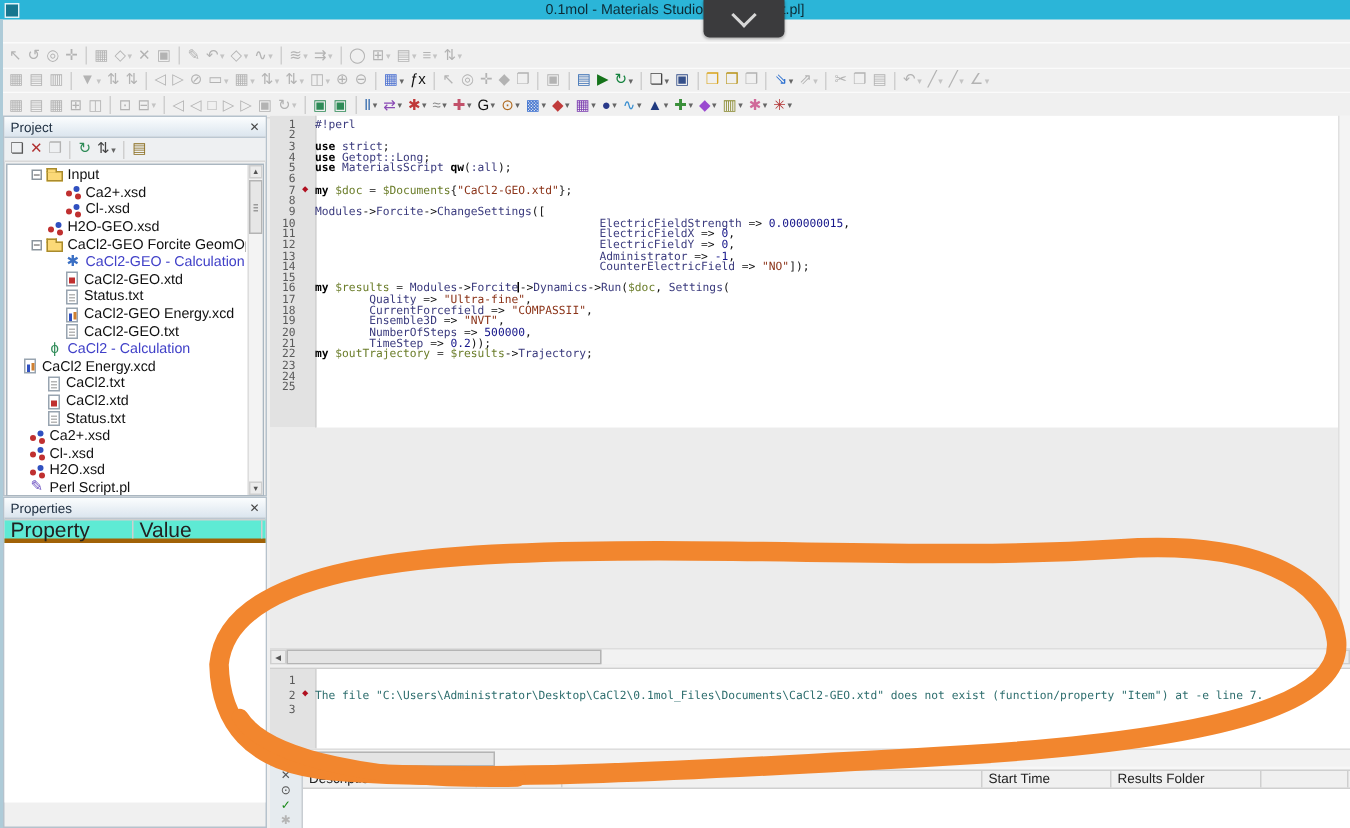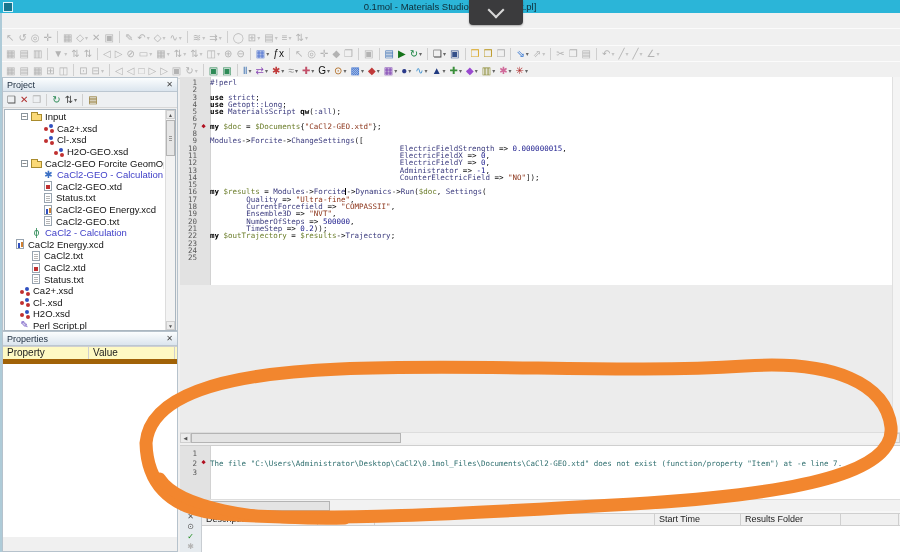--- a/index.html
+++ b/index.html
@@ -58,21 +58,21 @@
   .tree-label.blue{color:#4040c8}
   .vscroll{position:absolute;right:0;top:0;width:10px;height:100%;background:#f3f3f3;border-left:1px solid #ddd;box-sizing:border-box}
   .sb-arrow{height:9px;font-size:5px;color:#555;display:flex;align-items:center;justify-content:center;background:#ececec;border:1px solid #cfcfcf;box-sizing:border-box}
   .sb-arrow.down{position:absolute;bottom:0;left:0;right:0}
   .sb-thumb{position:absolute;left:0;right:0;top:10px;height:36px;background:#e6e6e6;border:1px solid #b4b4b4;box-sizing:border-box}
   .sb-thumb::after{content:"";position:absolute;left:2px;right:2px;top:15px;height:1px;background:#9a9a9a;box-shadow:0 2px 0 #9a9a9a,0 4px 0 #9a9a9a}
 
   .filter-row{height:19px;display:flex;align-items:center;background:#f0f0f0;padding:0 3px;font-size:9px;color:#222}
   .filter-combo{width:128px;height:13px;background:#fff;border:1px solid #8a9aa8;display:flex;justify-content:flex-end;margin-left:4px;box-sizing:border-box}
   .combo-caret{font-style:normal;font-size:7px;color:#444;width:11px;background:#e8e8e8;border-left:1px solid #c4c4c4;display:flex;align-items:center;justify-content:center}
-  .prop-header{display:flex;height:12px;background:#fef9c3;border-top:1px solid #cfcfcf;border-bottom:5px solid #a16207;font-size:10px;color:#222}
+  .prop-header{display:flex;height:12px;background:#5eead4;border-top:1px solid #cfcfcf;border-bottom:3px solid #a16207;font-size:14px;color:#222}
   .ph-cell{width:86px;padding-left:4px;border-right:1px solid #cfcfcf;box-sizing:border-box;line-height:12px}
   .prop-body{background:#fff;height:173px}
 
   
   .editor{position:absolute;left:180px;top:77px;width:720px;height:366px;background:#ececec;overflow:hidden}
   .editor-white{position:absolute;left:0;top:0;width:720px;height:208px;background:#fff}
   .gutter-bg{position:absolute;left:0;top:0;width:30px;height:208px;background:#e2e2e2;border-right:1px solid #d2d2d2}
   .code{position:absolute;left:0;top:2px;font-family:"DejaVu Sans Mono",monospace;font-size:7.5px;line-height:7.3px}
   .code-line{display:flex;height:7.3px}
   .ln{width:17px;text-align:right;color:#5a5a5a;flex:none}
@@ -520,21 +520,21 @@
           <div class="tree-row" style="padding-left: 28px;">
             <span class="spacer"></span>
             <i class="fi  fi-xsd"></i>
             <span class="tree-label">Ca2+.xsd</span>
           </div>
           <div class="tree-row" style="padding-left: 28px;">
             <span class="spacer"></span>
             <i class="fi  fi-xsd"></i>
             <span class="tree-label">Cl-.xsd</span>
           </div>
-          <div class="tree-row" style="padding-left: 16px; margin-left: 22px;">
+          <div class="tree-row" style="padding-left: 16px;">
             <span class="spacer"></span>
             <i class="fi  fi-xsd"></i>
             <span class="tree-label">H2O-GEO.xsd</span>
           </div>
           <div class="tree-row" style="padding-left: 16px;">
             <span class="expander">−</span>
             <i class="fi  fi-folder"></i>
             <span class="tree-label">CaCl2-GEO Forcite GeomOpt</span>
           </div>
           <div class="tree-row" style="padding-left: 28px;">

